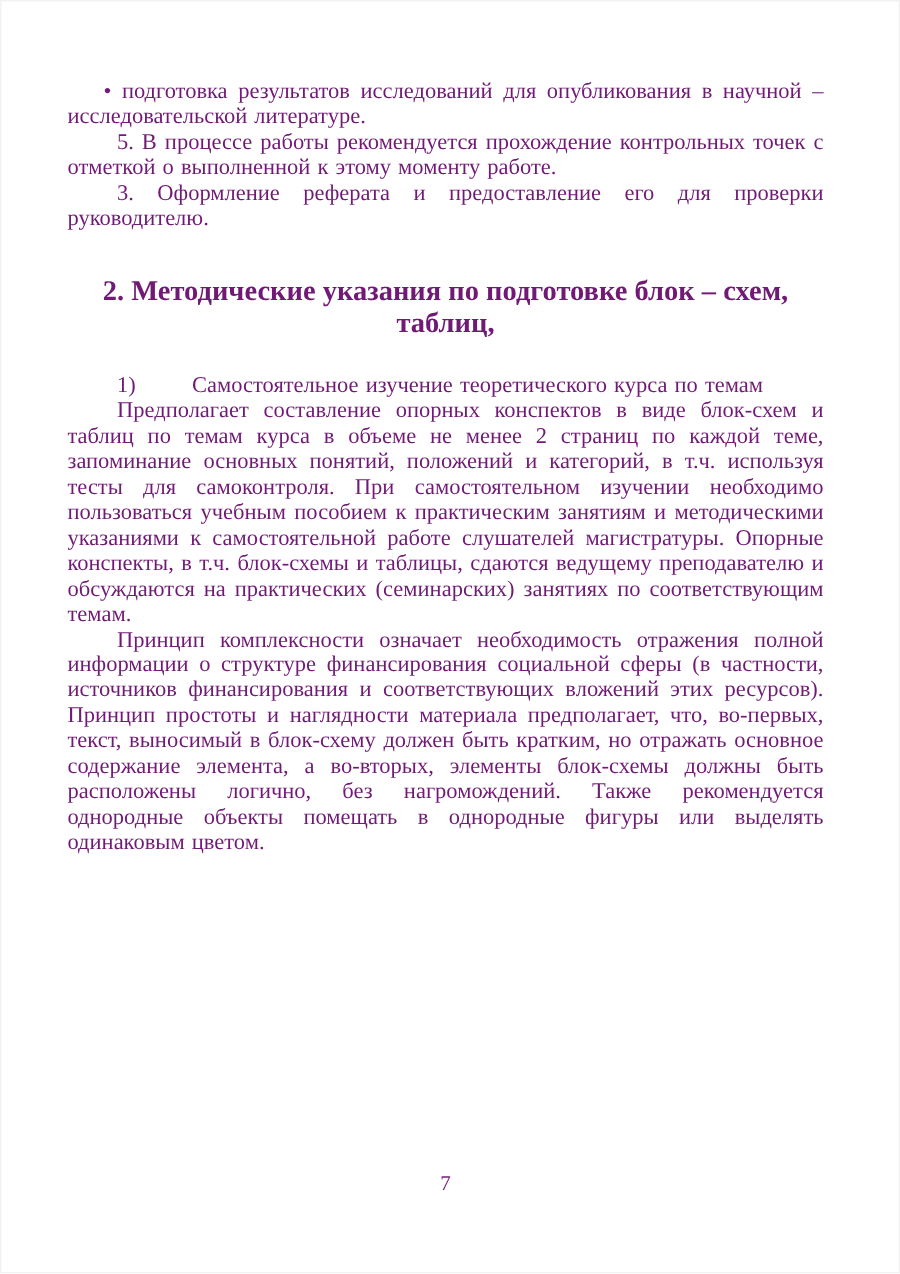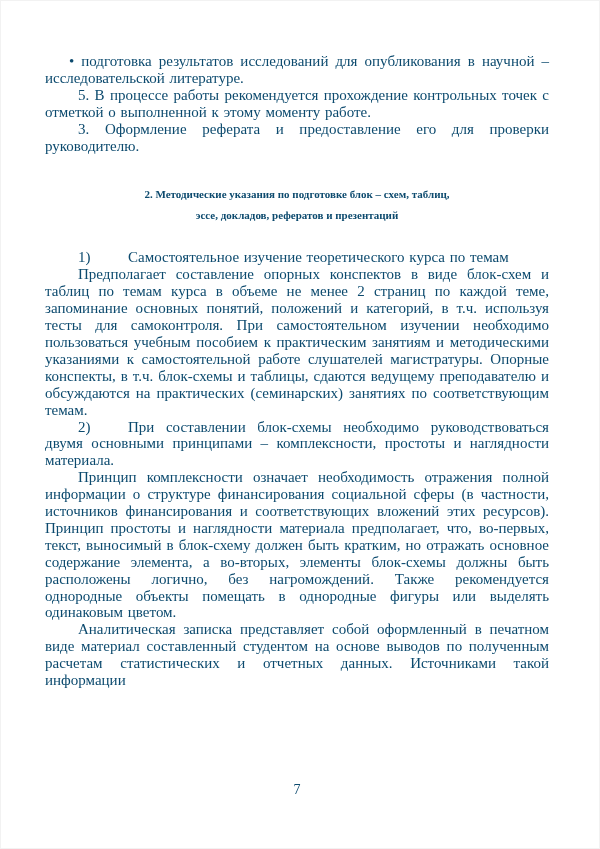--- a/index.html
+++ b/index.html
@@ -9,21 +9,21 @@
   }
   .page {
     position: relative;
     width: 600px;
     height: 849px;
     background: #ffffff;
     box-sizing: border-box;
     border: 1px solid #f2f2f2;
     overflow: hidden;
     font-family: "Liberation Serif", "DejaVu Serif", serif;
-    color: #0c4a6e;
+    color: #701a75;
   }
   .content {
     position: absolute;
     top: 52px;
     left: 44px;
     width: 504px;
   }
   p.para {
     margin: 0;
     font-size: 15px;
@@ -40,21 +40,21 @@
     text-indent: 0;
     margin-right: 7px;
   }
   .num-marker {
     display: inline-block;
     text-indent: 0;
     width: 50px;
   }
   h2.section-heading {
     margin: 30px 0 23px 0;
-    font-size: 11px;
+    font-size: 19px;
     line-height: 21px;
     font-weight: bold;
     text-align: center;
     text-indent: 0;
   }
   h2.section-heading span { display: block; }
   .page-number {
     position: absolute;
     top: 780px;
     left: 44px;
@@ -74,30 +74,27 @@
 
 
 
     <p class="para">5. В процессе работы рекомендуется прохождение контрольных точек с отметкой о выполненной к этому моменту работе.</p>
 
     <p class="para">3. Оформление реферата и предоставление его для проверки руководителю.</p>
 
 
     <h2 class="section-heading">
       <span>2. Методические указания по подготовке блок – схем, таблиц,</span>
-      <span>эссе, докладов, рефератов и презентаций</span>
     </h2>
 
 
     <p class="para"><span class="num-marker">1)</span><span>Самостоятельное изучение теоретического курса по темам</span></p>
 
     <p class="para">Предполагает составление опорных конспектов в виде блок-схем и таблиц по темам курса в объеме не менее 2 страниц по каждой теме, запоминание основных понятий, положений и категорий, в т.ч. используя тесты для самоконтроля. При самостоятельном изучении необходимо пользоваться учебным пособием к практическим занятиям и методическими указаниями к самостоятельной работе слушателей магистратуры. Опорные конспекты, в т.ч. блок-схемы и таблицы, сдаются ведущему преподавателю и обсуждаются на практических (семинарских) занятиях по соответствующим темам.</p>
 
-    <p class="para"><span class="num-marker">2)</span><span>При составлении блок-схемы необходимо руководствоваться двумя основными принципами – комплексности, простоты и наглядности материала.</span></p>
 
     <p class="para">Принцип комплексности означает необходимость отражения полной информации о структуре финансирования социальной сферы (в частности, источников финансирования и соответствующих вложений этих ресурсов). Принцип простоты и наглядности материала предполагает, что, во-первых, текст, выносимый в блок-схему должен быть кратким, но отражать основное содержание элемента, а во-вторых, элементы блок-схемы должны быть расположены логично, без нагромождений. Также рекомендуется однородные объекты помещать в однородные фигуры или выделять одинаковым цветом.</p>
 
-    <p class="para">Аналитическая записка представляет собой оформленный в печатном виде материал составленный студентом на основе выводов по полученным расчетам статистических и отчетных данных. Источниками такой информации</p>
 
   </div>
 
   <div class="page-number">7</div>
 </div>
 
 </body></html>

